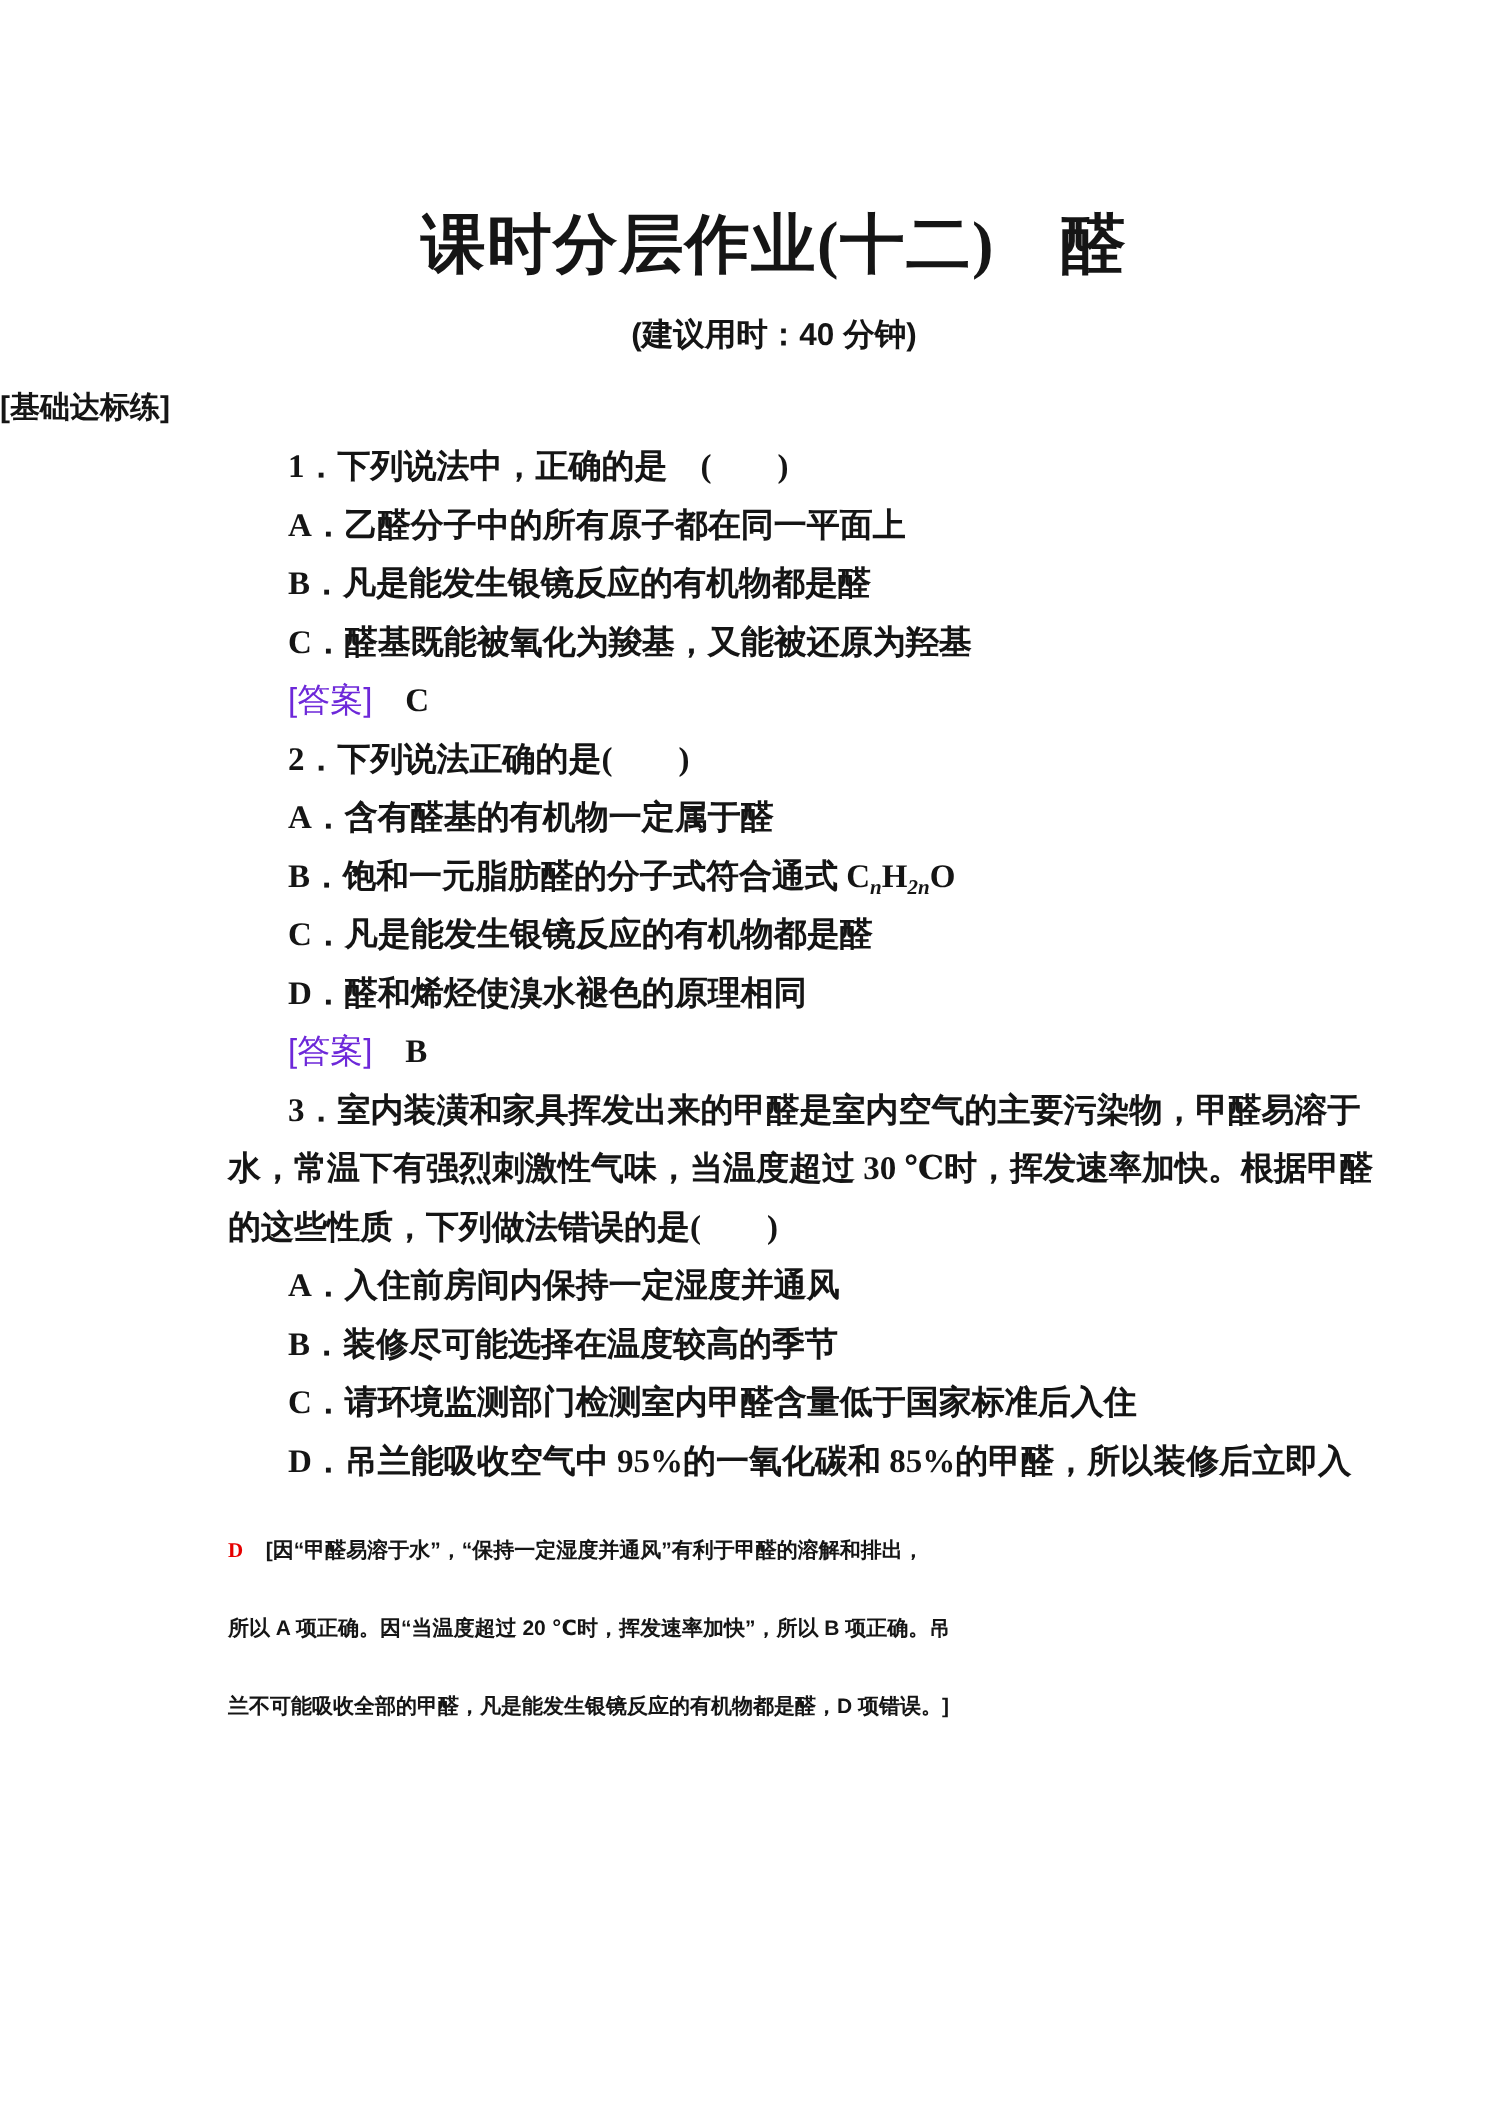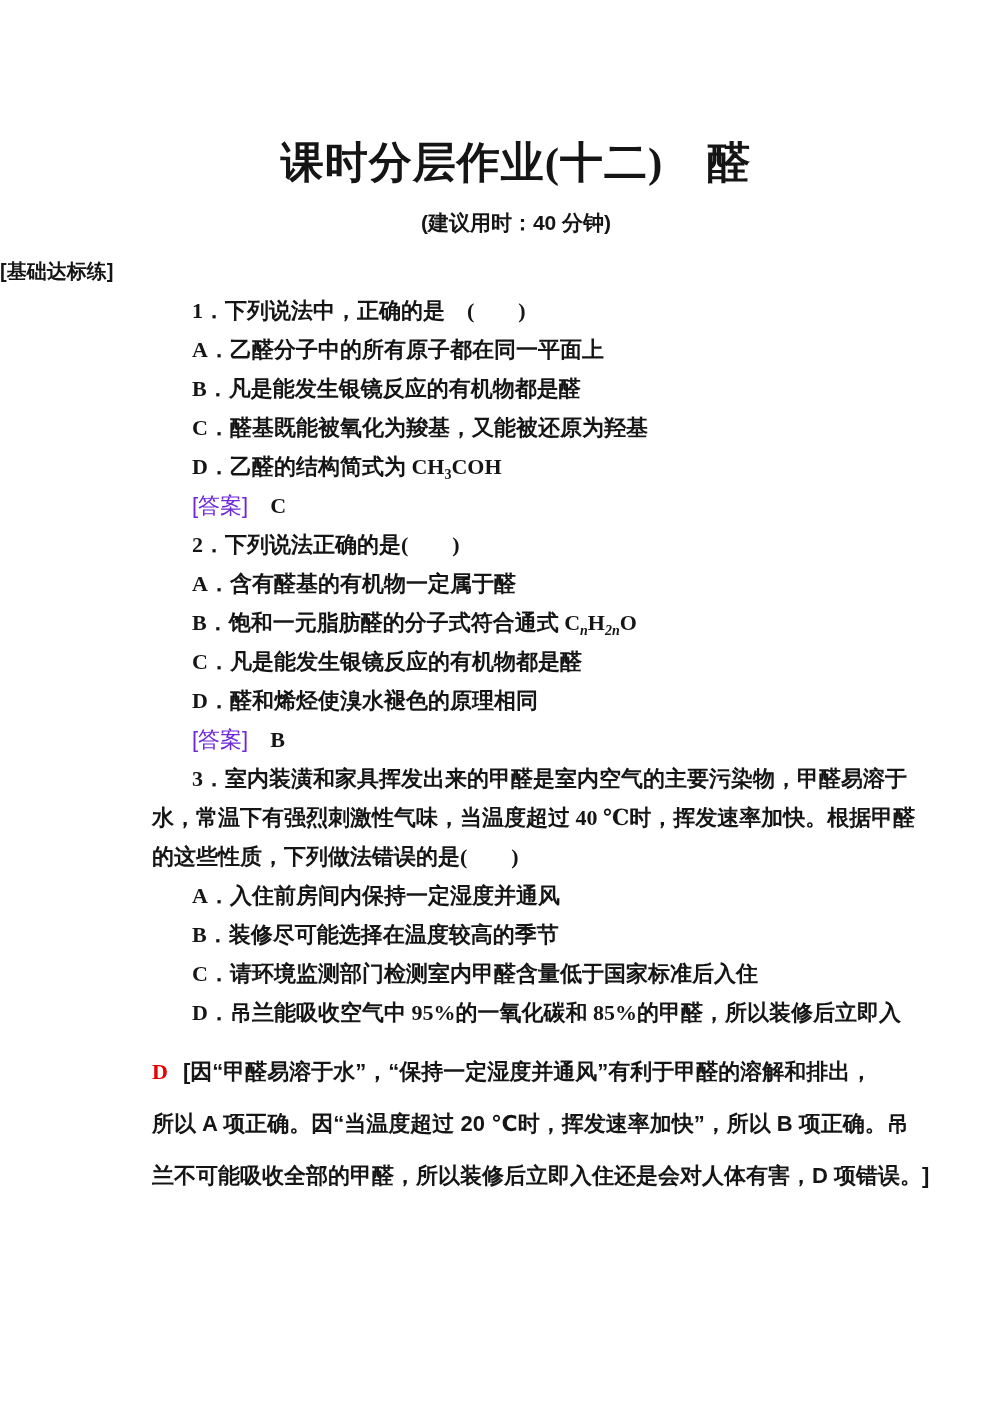--- a/index.html
+++ b/index.html
@@ -64,21 +64,21 @@
   .ans-label {
     color: #6d28d9;
     font-family: "Liberation Sans", "DejaVu Sans", sans-serif;
     font-weight: normal;
   }
   .ans-letter { margin-left: 22px; font-weight: bold; }
   .explain {
     margin-top: 14px;
     font-family: "Liberation Sans", "DejaVu Sans", sans-serif;
     font-weight: bold;
-    font-size: 22px;
+    font-size: 14px;
     line-height: 52px;
   }
   .explain .xline { height: 52px; white-space: nowrap; }
   .expl-ans {
     color: #e60000;
     font-family: "Liberation Serif", "DejaVu Serif", serif;
     font-weight: bold;
     margin-right: 15px;
   }
 </style>
@@ -90,38 +90,37 @@
   <h1 class="title">课时分层作业(十二)　醛</h1>
   <div class="time-note">(建议用时：40 分钟)</div>
   <div class="section-label">[基础达标练]</div>
 
   <div class="body-block">
 
     <div class="line indent">1．下列说法中，正确的是　(　　)</div>
     <div class="line indent">A．乙醛分子中的所有原子都在同一平面上</div>
     <div class="line indent">B．凡是能发生银镜反应的有机物都是醛</div>
     <div class="line indent">C．醛基既能被氧化为羧基，又能被还原为羟基</div>
-    <div class="line indent"><span>D．乙醛的结构简式为 CH</span><sub>3</sub><span>COH</span></div>
     <div class="line indent"><span class="ans-label">[答案]</span><span class="ans-letter">C</span></div>
 
     <div class="line indent">2．下列说法正确的是(　　)</div>
     <div class="line indent">A．含有醛基的有机物一定属于醛</div>
     <div class="line indent"><span>B．饱和一元脂肪醛的分子式符合通式 C</span><sub class="it">n</sub><span>H</span><sub class="it">2n</sub><span>O</span></div>
     <div class="line indent">C．凡是能发生银镜反应的有机物都是醛</div>
     <div class="line indent">D．醛和烯烃使溴水褪色的原理相同</div>
     <div class="line indent"><span class="ans-label">[答案]</span><span class="ans-letter">B</span></div>
 
     <div class="line indent">3．室内装潢和家具挥发出来的甲醛是室内空气的主要污染物，甲醛易溶于</div>
-    <div class="line">水，常温下有强烈刺激性气味，当温度超过 40 ℃时，挥发速率加快。根据甲醛</div>
+    <div class="line">水，常温下有强烈刺激性气味，当温度超过 30 ℃时，挥发速率加快。根据甲醛</div>
     <div class="line">的这些性质，下列做法错误的是(　　)</div>
     <div class="line indent">A．入住前房间内保持一定湿度并通风</div>
     <div class="line indent">B．装修尽可能选择在温度较高的季节</div>
     <div class="line indent">C．请环境监测部门检测室内甲醛含量低于国家标准后入住</div>
     <div class="line indent">D．吊兰能吸收空气中 95%的一氧化碳和 85%的甲醛，所以装修后立即入</div>
 
     <div class="explain">
       <div class="xline"><span class="expl-ans">D</span><span>[因“甲醛易溶于水”，“保持一定湿度并通风”有利于甲醛的溶解和排出，</span></div>
       <div class="xline">所以 A 项正确。因“当温度超过 20 ℃时，挥发速率加快”，所以 B 项正确。吊</div>
-      <div class="xline">兰不可能吸收全部的甲醛，所以装修后立即入住还是会对人体有害，D 项错误。]</div>
+      <div class="xline">兰不可能吸收全部的甲醛，凡是能发生银镜反应的有机物都是醛，D 项错误。]</div>
     </div>
 
   </div>
 </div>
 
 </body></html>

